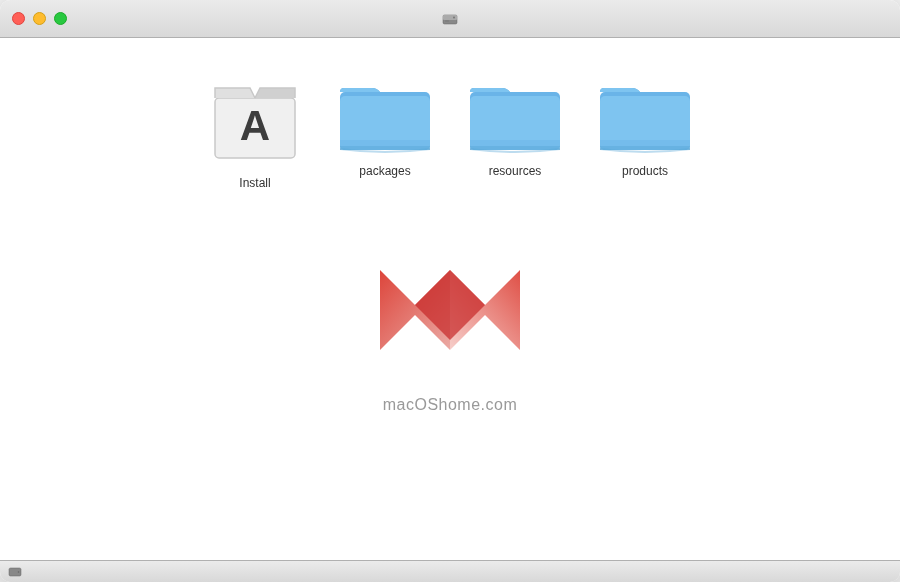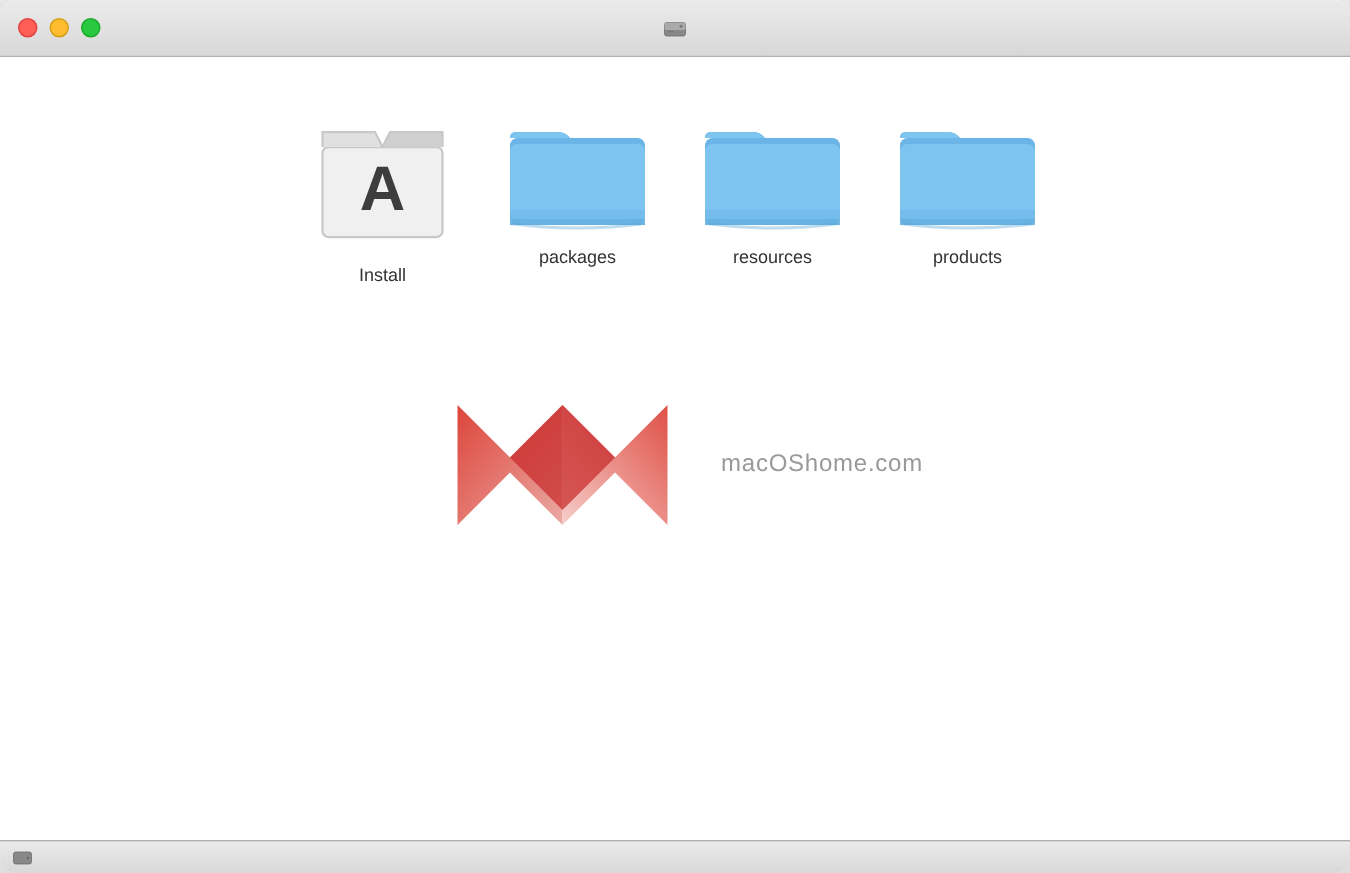--- a/index.html
+++ b/index.html
@@ -109,21 +109,21 @@
 
     
     .folder-icon {
       width: 90px;
       height: 78px;
     }
 
     
     .gmail-section {
       display: flex;
-      flex-direction: row;
+      flex-direction: column;
       align-items: center;
       gap: 16px;
       margin-top: 10px;
     }
 
     .gmail-logo {
       width: 180px;
       height: 140px;
     }
 

